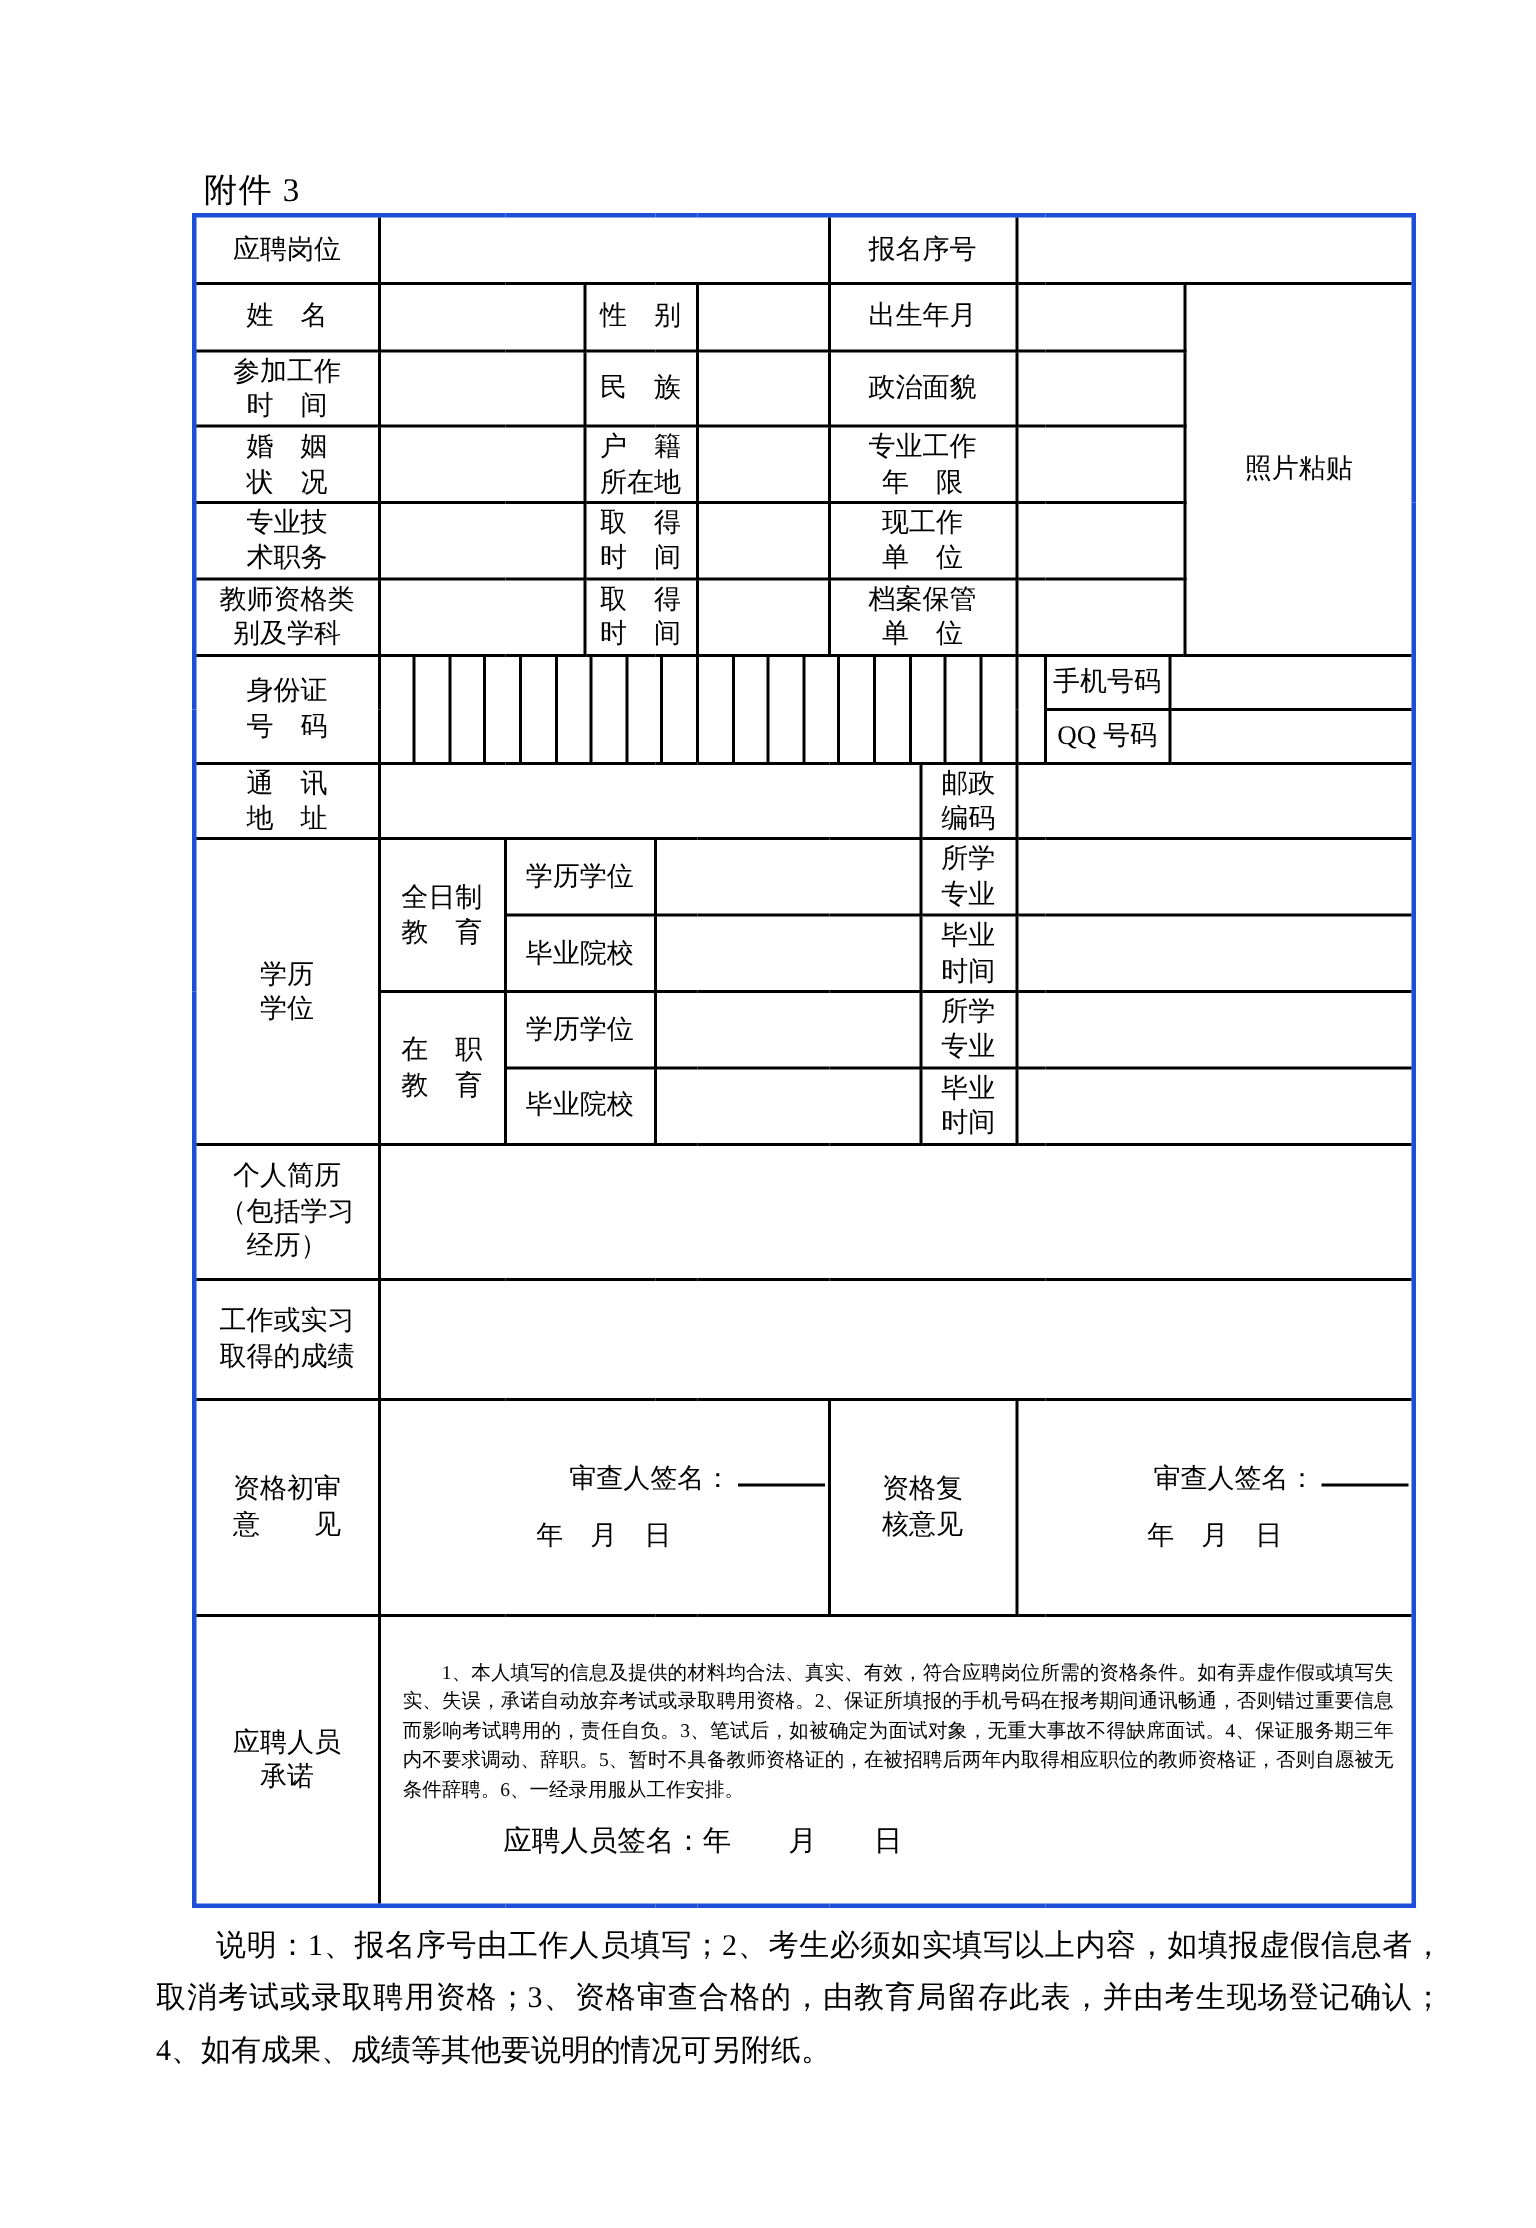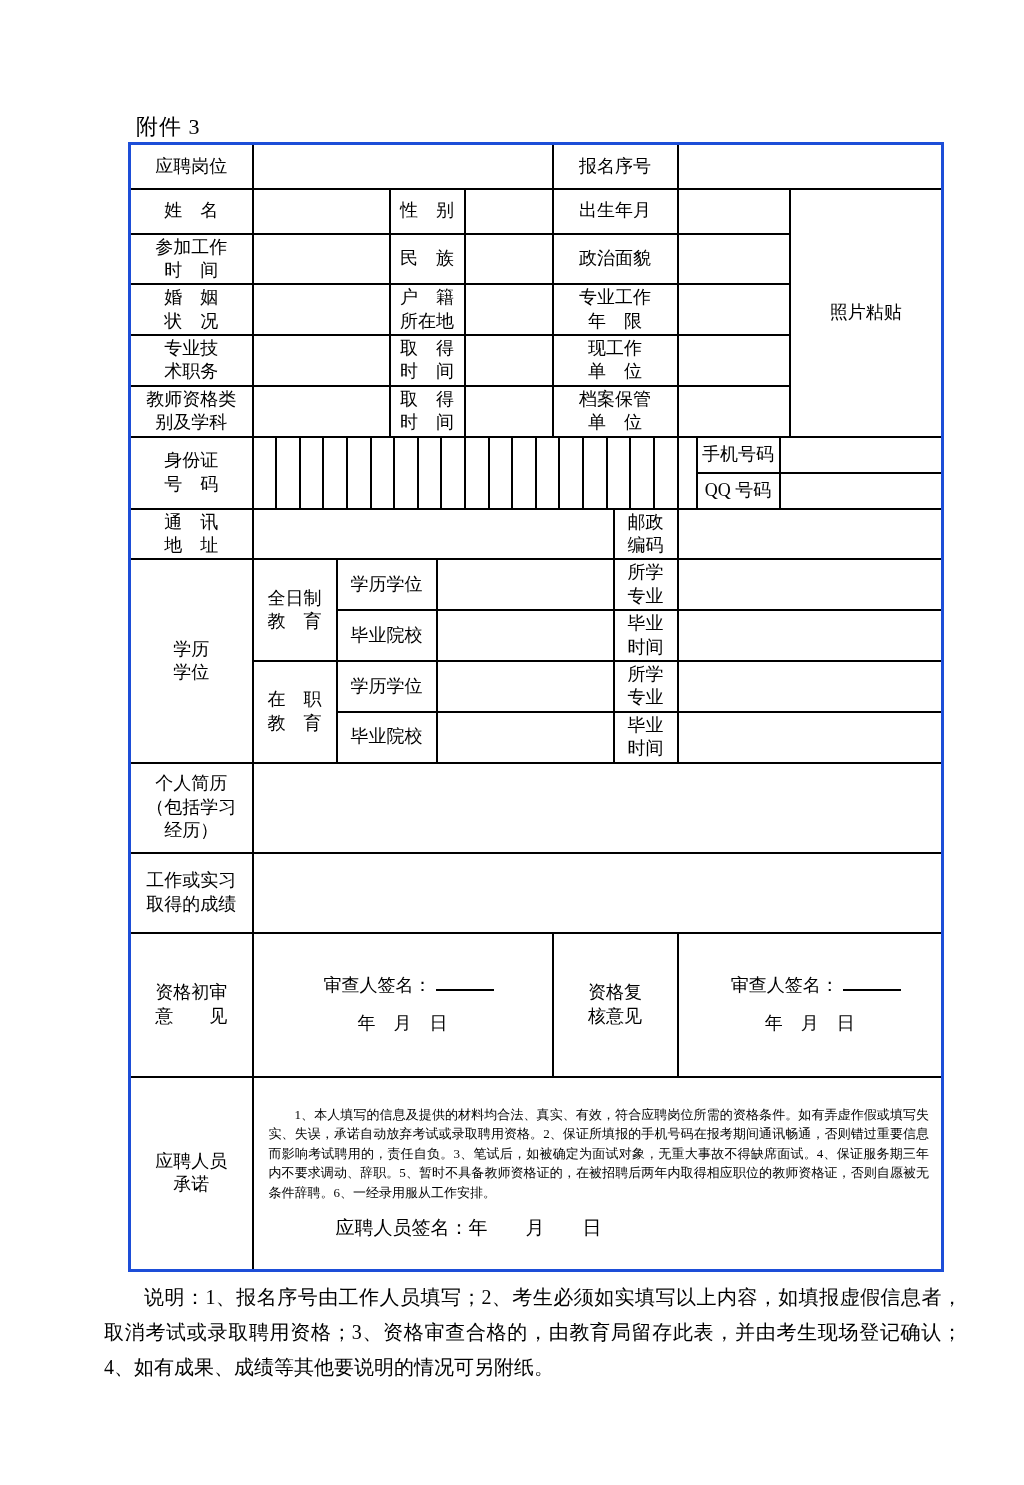--- a/index.html
+++ b/index.html
@@ -35,21 +35,21 @@
   .h87 { height:80px; }
   .h144 { height:144px; }
   .h194 { height:194px; }
 
   td.boxes-td { padding:0; position:relative; }
   .id-boxes { position:absolute; top:0; left:0; right:0; bottom:0; display:flex; }
   .id-box { flex:1 1 0; }
   .id-box + .id-box { border-left:2px solid #000; }
 
   td.review-cell { vertical-align:bottom; padding-bottom:10px; }
-  .sign-line { text-align:center; padding-left:12px; font-size:18px; white-space:nowrap; }
+  .sign-line { text-align:right; padding-left:12px; font-size:18px; white-space:nowrap; }
   .uline { display:inline-block; width:58px; border-bottom:2px solid #000; height:14px; margin-left:4px; }
   .date-line { text-align:center; margin-top:14px; font-size:18px; }
 
   td.commit-cell { vertical-align:top; text-align:left; padding:0; }
   .commit-text {
     font-size:13px; line-height:1.5; text-align:justify;
     text-indent:2em; padding:5px 10px 0 13px; white-space:pre-line;
   }
   .commit-sign {
     display:flex; justify-content:flex-start;

